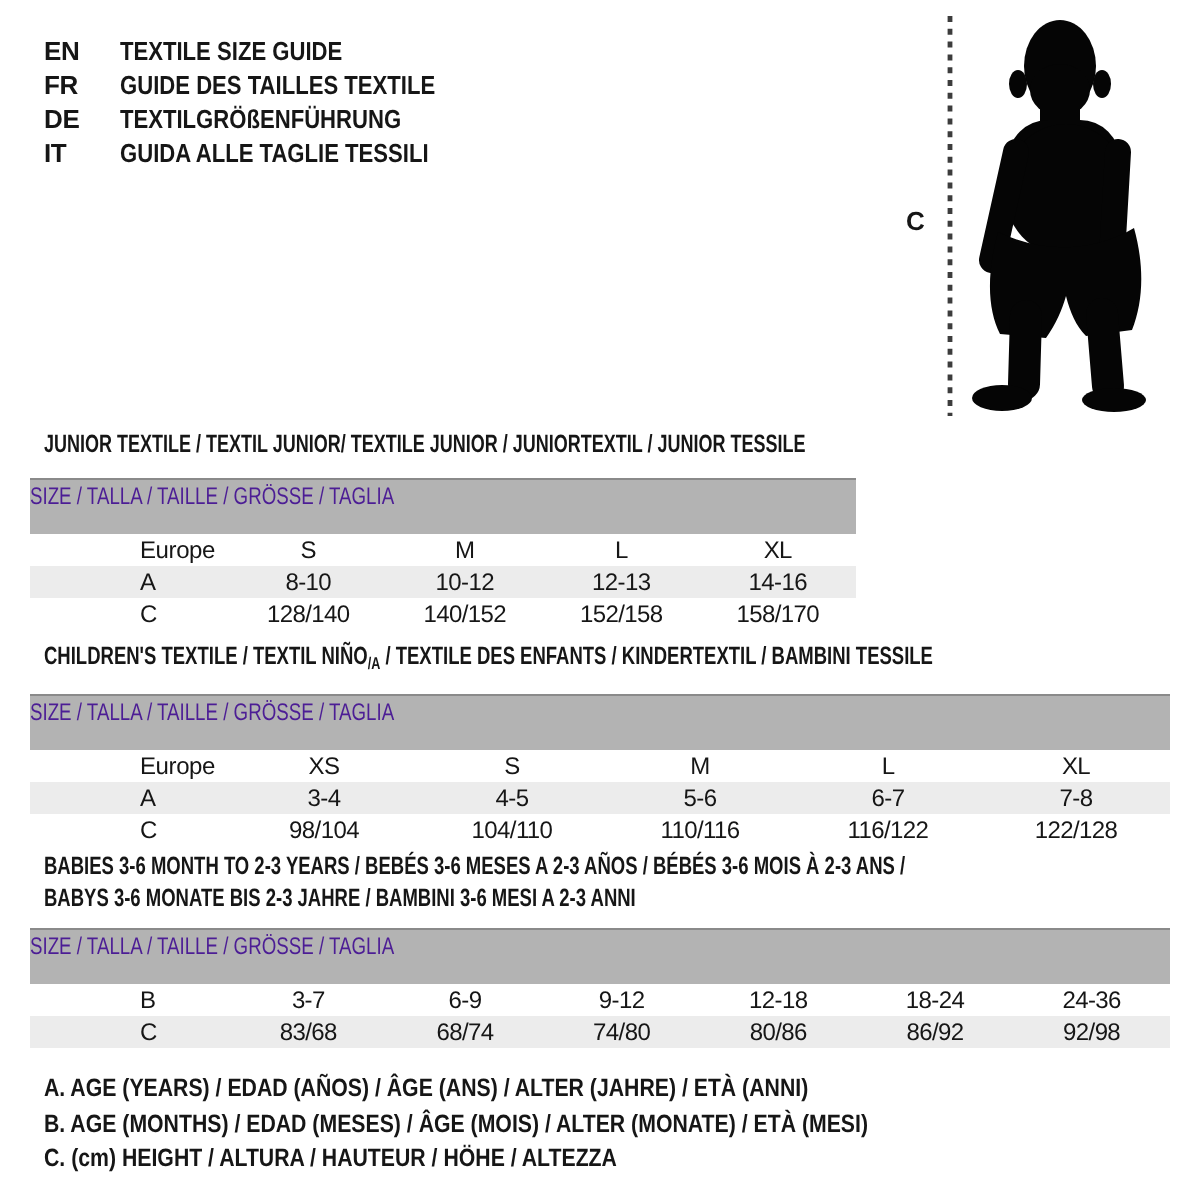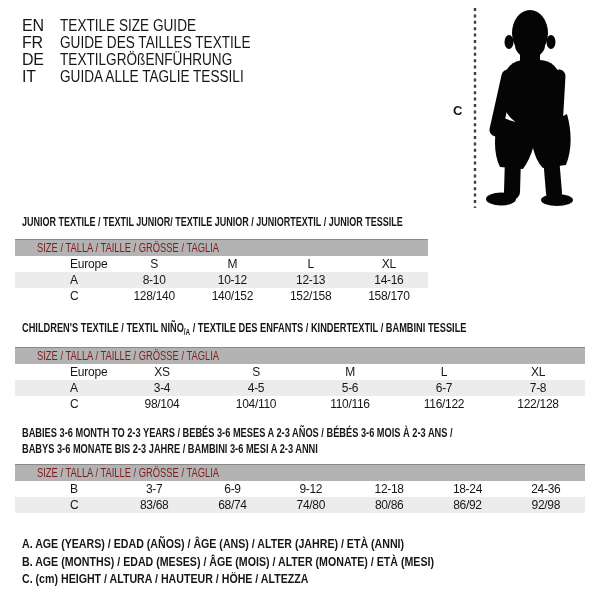--- a/index.html
+++ b/index.html
@@ -2,37 +2,37 @@
 <html><head>
 <meta charset="utf-8">
 <style>
   html,body { margin:0; padding:0; background:#fff; }
   .canvas {
     position:relative; width:600px; height:600px; background:#ffffff;
     font-family:"Liberation Sans", sans-serif; color:#161616; overflow:hidden;
   }
   
   .lang-block { position:absolute; left:22px; top:17px; }
-  .lang-row { display:flex; height:17px; line-height:17px; font-weight:normal; font-size:16px; }
+  .lang-row { display:flex; height:17px; line-height:17px; font-weight:bold; font-size:13px; }
   .lang-row .code { width:38px; letter-spacing:-0.2px; }
   .cx { display:inline-block; transform-origin:0 50%; white-space:nowrap; }
   .sc85 { transform:scaleX(0.85); }
   .sc78 { transform:scaleX(0.78); }
   .sc74 { transform:scaleX(0.74); }
   .sc72 { transform:scaleX(0.72); }
   
   .figure { position:absolute; left:440px; top:0; width:160px; height:215px; }
   .figure svg { position:absolute; left:0; top:0; }
   .c-label { position:absolute; left:13px; top:103px; font-weight:bold; font-size:13px; }
   
   .tbl-title { position:absolute; left:22px; height:15px; line-height:15px;
                font-weight:bold; font-size:12.5px; white-space:nowrap; }
   .tbl { position:absolute; left:15px; font-size:12px; }
-  .tbl-head { height:17px; line-height:17px; background:#b3b3b3; border-top:1px solid #8a8a8a;
-              padding-left:22px; color:#7f1d1d; box-sizing:border-box; overflow:hidden; }
+  .tbl-head { height:28px; line-height:17px; background:#b3b3b3; border-top:1px solid #8a8a8a;
+              padding-left:0; color:#4c1d95; box-sizing:border-box; overflow:hidden; }
   .trow { display:flex; height:16px; line-height:16px; }
   .trow.shaded { background:#ececec; }
   .rlabel { width:52px; padding-left:7px; box-sizing:border-box; letter-spacing:-0.2px;margin-left:48px; }
   .cell { flex:1; text-align:center; letter-spacing:-0.3px; }
   #t1 { top:239px; width:413px; }
   #t2 { top:347px; width:570px; }
   #t3 { top:464px; width:570px; }
   #t1-title { top:215px; }
   #t2-title { top:321px; }
   #t3-title { top:425px; height:32px; line-height:16px; }

